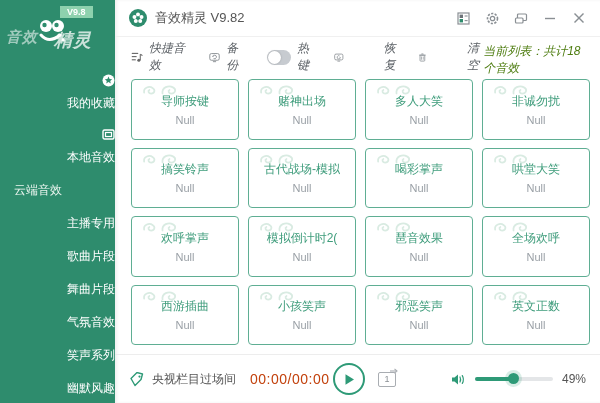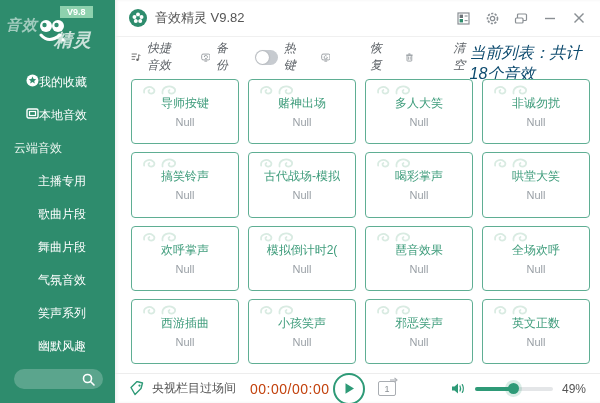--- a/index.html
+++ b/index.html
@@ -3,55 +3,55 @@
 <meta charset="utf-8">
 <style>
   * { margin:0; padding:0; box-sizing:border-box; }
   html,body { width:600px; height:403px; overflow:hidden; }
   body { font-family:"Liberation Sans","DejaVu Sans",sans-serif; background:#fff; }
   .app { display:flex; width:600px; height:403px; }
 
   
   .sidebar { width:115px; background:#2e8c6d; color:#fff; display:flex; flex-direction:column; flex-shrink:0; }
   .logo { position:relative; height:58px; flex-shrink:0; }
-  .logo-left { position:absolute; left:6px; top:16px; font-size:15px; font-style:italic; font-weight:bold; color:rgba(255,255,255,.55); letter-spacing:1px; }
+  .logo-left { position:absolute; left:6px; top:28px; font-size:15px; font-style:italic; font-weight:bold; color:rgba(255,255,255,.55); letter-spacing:1px; }
   .logo-right { position:absolute; left:54px; top:28px; font-size:18px; font-style:italic; font-weight:bold; color:rgba(255,255,255,.75); letter-spacing:1px; }
   .logo-face { position:absolute; left:36px; top:16px; }
   .ver-badge { position:absolute; left:60px; top:6px; background:#8ed1ae; color:#fff; font-size:9px; font-weight:bold; padding:1px 7px; border-radius:0; }
   .nav { flex:1; padding-top:8px; display:flex; flex-direction:column; }
   .section-label { font-size:12px; color:#eaf5ef; padding:8px 0 8px 14px; }
-  .nav-item { display:flex; align-items:flex-start; font-size:12px; color:#fff; padding:8px 0 8px 26px; cursor:default; }
+  .nav-item { display:flex; align-items:flex-end; gap:8px; font-size:12px; color:#fff; padding:8px 0 8px 26px; cursor:default;flex-direction:column; }
   .nav-item.sub { padding-left:38px; }
   .search-pill { margin:6px 12px 14px 14px; height:23px; background:rgba(255,255,255,.22); border-radius:12px; display:flex; align-items:center; justify-content:flex-end; padding-right:8px; }
 
   
   .main { flex:1; display:flex; flex-direction:column; background:#fff; box-shadow:inset 2px 0 3px rgba(0,0,0,.06); }
 
   .titlebar { height:37px; display:flex; align-items:center; padding:0 14px; border-bottom:1px solid #f0f0f0; flex-shrink:0; }
   .app-title { margin-left:8px; font-size:13px; color:#555; }
   .win-controls { margin-left:auto; display:flex; align-items:center; gap:15px; }
   .win-btn { display:flex; align-items:center; justify-content:center; width:14px; height:14px; cursor:pointer; }
 
   .toolbar { height:34px; display:flex; padding:6px 8px 0 16px; flex-shrink:0;font-style:italic; }
   .tb-group { display:flex; align-items:center; gap:6px; color:#5c6166; font-size:12px; }
   .gap-lg { margin-left:22px; }
   .gap-md { margin-left:18px;gap:40px; }
   .toggle { width:30px; height:15px; border-radius:8px; background:#c7cbd0; position:relative; cursor:pointer; }
   .toggle .knob { position:absolute; left:1px; top:1px; width:13px; height:13px; border-radius:50%; background:#fff; box-shadow:0 0 2px rgba(0,0,0,.25); }
-  .list-summary { margin-left:auto; font-size:16px; color:#0c4a6e; }
+  .list-summary { margin-left:auto; font-size:12px; color:#4d7c0f; }
 
   
   .grid { flex:1; display:grid; grid-template-columns:repeat(4,1fr); gap:8px 9px; padding:8px 10px 9px 16px; }
   .card { position:relative; border:1px solid #5fae93; border-radius:4px; background:#fff; display:flex; flex-direction:column; align-items:center; justify-content:center; gap:4px; overflow:hidden; cursor:pointer; }
   .orn { position:absolute; top:3px; left:6px; color:#d9ebe2; }
   .card-title { font-size:12px; color:#3e9c7b; position:relative; z-index:1; }
   .card-value { font-size:11px; color:#9aa0a6; position:relative; z-index:1; }
 
   
-  .player { height:30px; border-top:1px solid #ededed; display:flex; align-items:center; padding:0 14px; position:relative; flex-shrink:0; }
+  .player { height:49px; border-top:1px solid #ededed; display:flex; align-items:center; padding:0 14px; position:relative; flex-shrink:0; }
   .track-name { font-size:12px; color:#555; margin-left:7px; }
   .time { font-size:14px; color:#c2410c; margin-left:14px; letter-spacing:.5px; }
   .play-group { position:absolute; left:218px; display:flex; align-items:center; gap:13px; }
   .play-btn { width:32px; height:32px; border:2px solid #2e9a77; border-radius:50%; background:#fff; display:flex; align-items:center; justify-content:center; cursor:pointer; }
   .loop-box { position:relative; width:18px; height:15px; border:1px solid #a9adb2; border-radius:2px; display:flex; align-items:center; justify-content:center; font-size:9px; color:#8a8f94; cursor:pointer; background:#fff; }
   .loop-arrow { position:absolute; right:-4px; top:-6px; }
   .vol-group { margin-left:auto; display:flex; align-items:center; gap:9px; }
   .vol-track { position:relative; width:78px; height:4px; background:#e4e6e8; border-radius:2px; cursor:pointer; }
   .vol-fill { position:absolute; left:0; top:0; height:4px; background:#2e9a77; border-radius:2px; }
   .vol-knob { position:absolute; top:-4px; width:11px; height:11px; border-radius:50%; background:#2e9a77; box-shadow:0 0 0 3px rgba(46,154,119,.18); }

